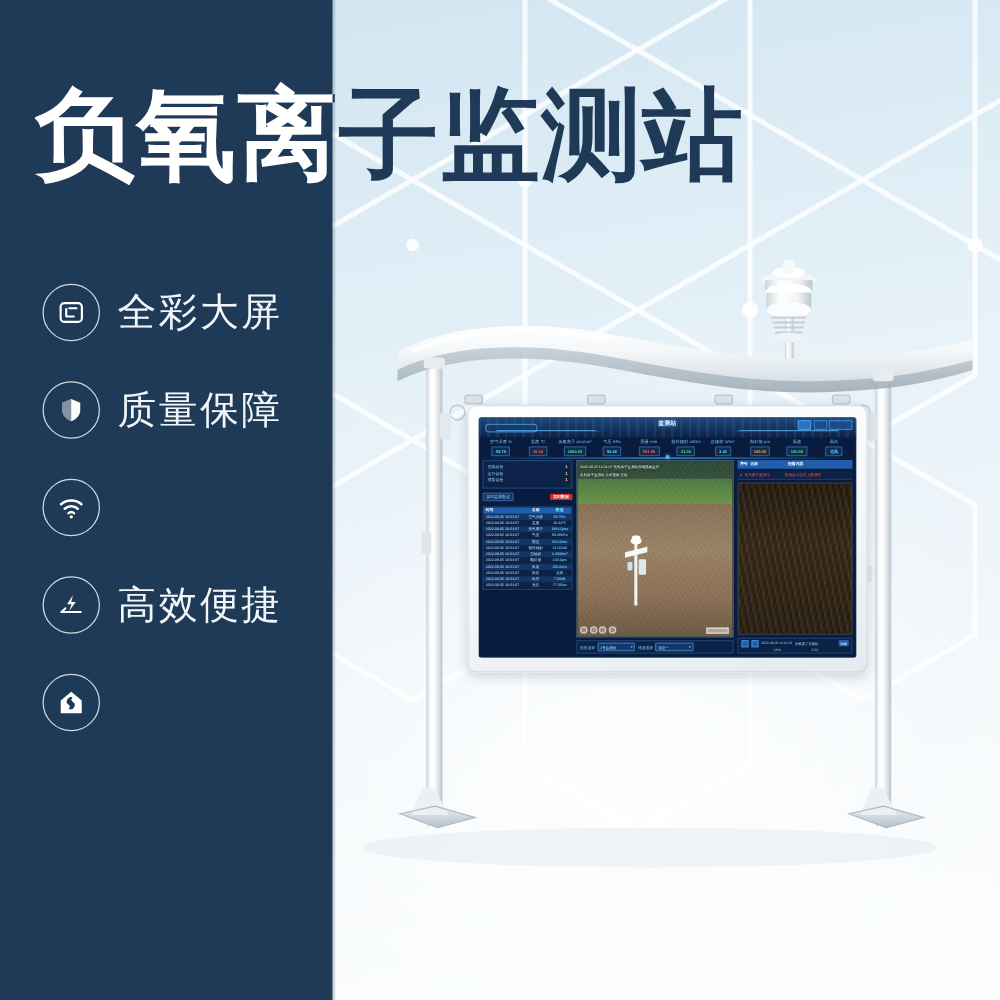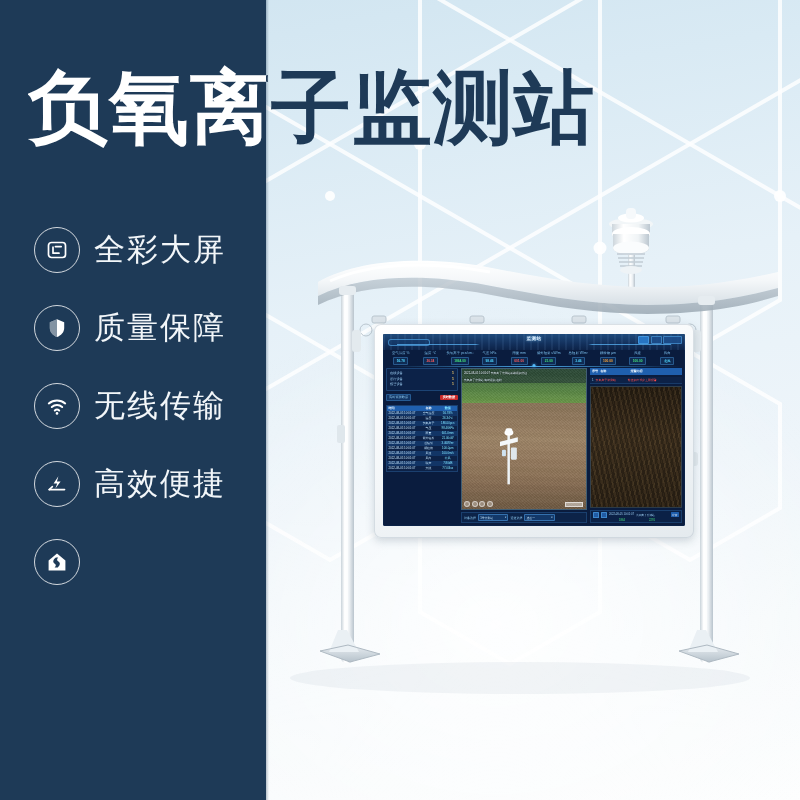--- a/index.html
+++ b/index.html
@@ -367,21 +367,20 @@
 
     <div class="feature">
       <span class="feat-icon">
         <svg width="24" height="24" viewBox="0 0 24 24" fill="none" stroke="#ffffff" stroke-width="2" stroke-linecap="round">
           <path d="M3.8 9.4 C8.4 5.4 15.6 5.4 20.2 9.4"></path>
           <path d="M6.8 13 C9.8 10.4 14.2 10.4 17.2 13"></path>
           <path d="M9.8 16.5 C11.1 15.4 12.9 15.4 14.2 16.5"></path>
           <circle cx="12" cy="19.4" r="1.3" fill="#ffffff" stroke="none"></circle>
         </svg>
       </span>
-      <span class="feat-label">无线传输</span>
     </div>
 
     <div class="feature">
       <span class="feat-icon">
         <svg width="24" height="24" viewBox="0 0 24 24" fill="none" stroke="#ffffff" stroke-width="1.6" stroke-linecap="round" stroke-linejoin="round">
           <path d="M13.4 4.2 L8.6 11.4 H12.2 L10.4 16.6 L15.6 9.6 H11.9 Z" fill="#ffffff" stroke="none"></path>
           <path d="M4.2 17.6 H19.6"></path>
           <path d="M4.2 17.6 L7.4 14.6"></path>
         </svg>
       </span>

